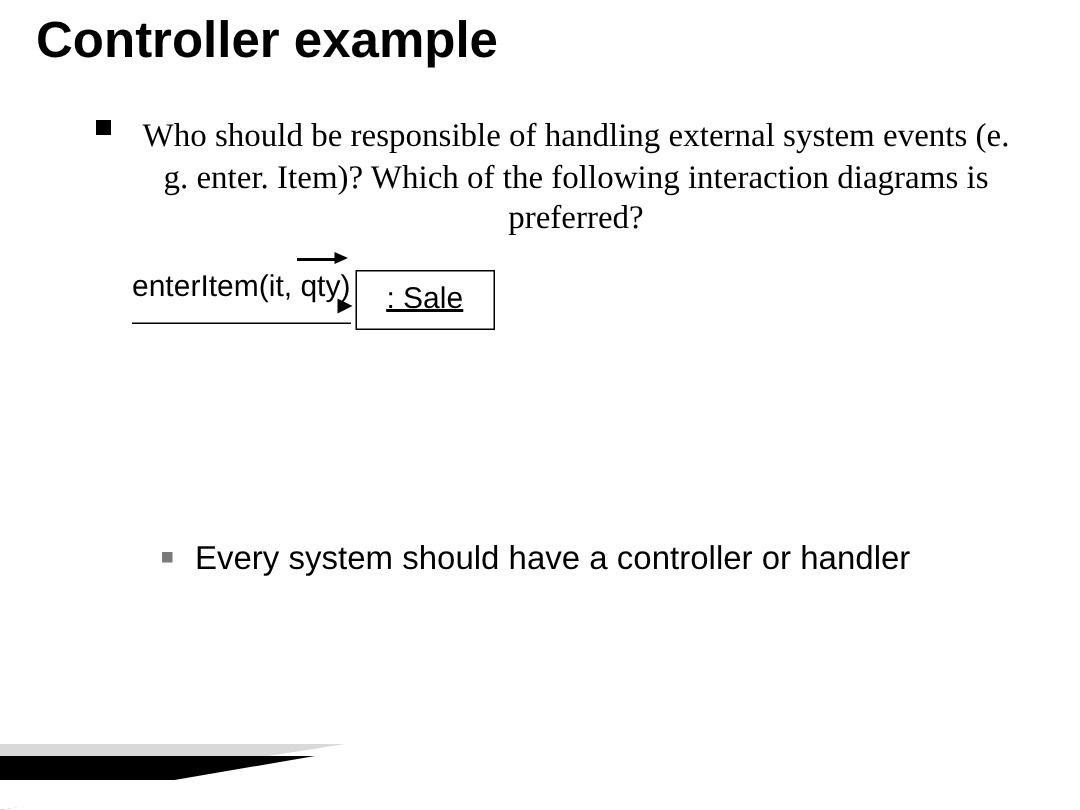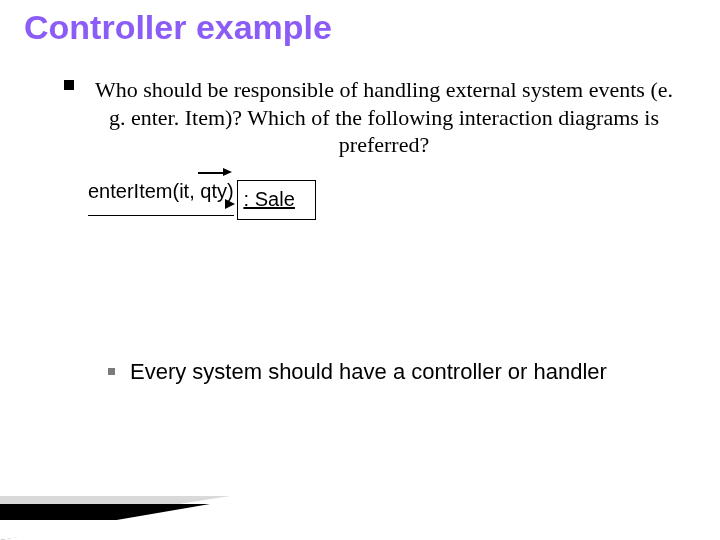--- a/index.html
+++ b/index.html
@@ -19,21 +19,21 @@
     position: relative;
     box-sizing: border-box;
   }
   .title {
     position: absolute;
     top: 8px;
     left: 24px;
     font-family: "Segoe UI", "Arial Narrow", Arial, sans-serif;
     font-weight: 700;
     font-size: 34px;
-    color: #8b5cf6;
+    color: #000000;
     letter-spacing: 0px;
   }
   .intro-block {
     position: absolute;
     top: 76px;
     left: 64px;
     right: 40px;
     text-align: center;
   }
   .intro-block .bullet {
@@ -115,21 +115,21 @@
     padding: 4px 10px 6px 10px;
     font-family: Arial, Helvetica, sans-serif;
     font-size: 20px;
     line-height: 1.4;
     white-space: nowrap;
   }
   .obj-box .obj-name {
     text-decoration: underline;
     padding: 0 6px;
   }
-  .diagram.first .obj-box { padding-left: 0; padding-right: 14px; text-decoration: underline; }
+  .diagram.first .obj-box { padding-left: 14px; padding-right: 14px; text-decoration: underline; }
 
   .sub-block {
     position: absolute;
     top: 358px;
     left: 88px;
     right: 44px;
   }
   .sub-item {
     position: relative;
     margin-left: 42px;

